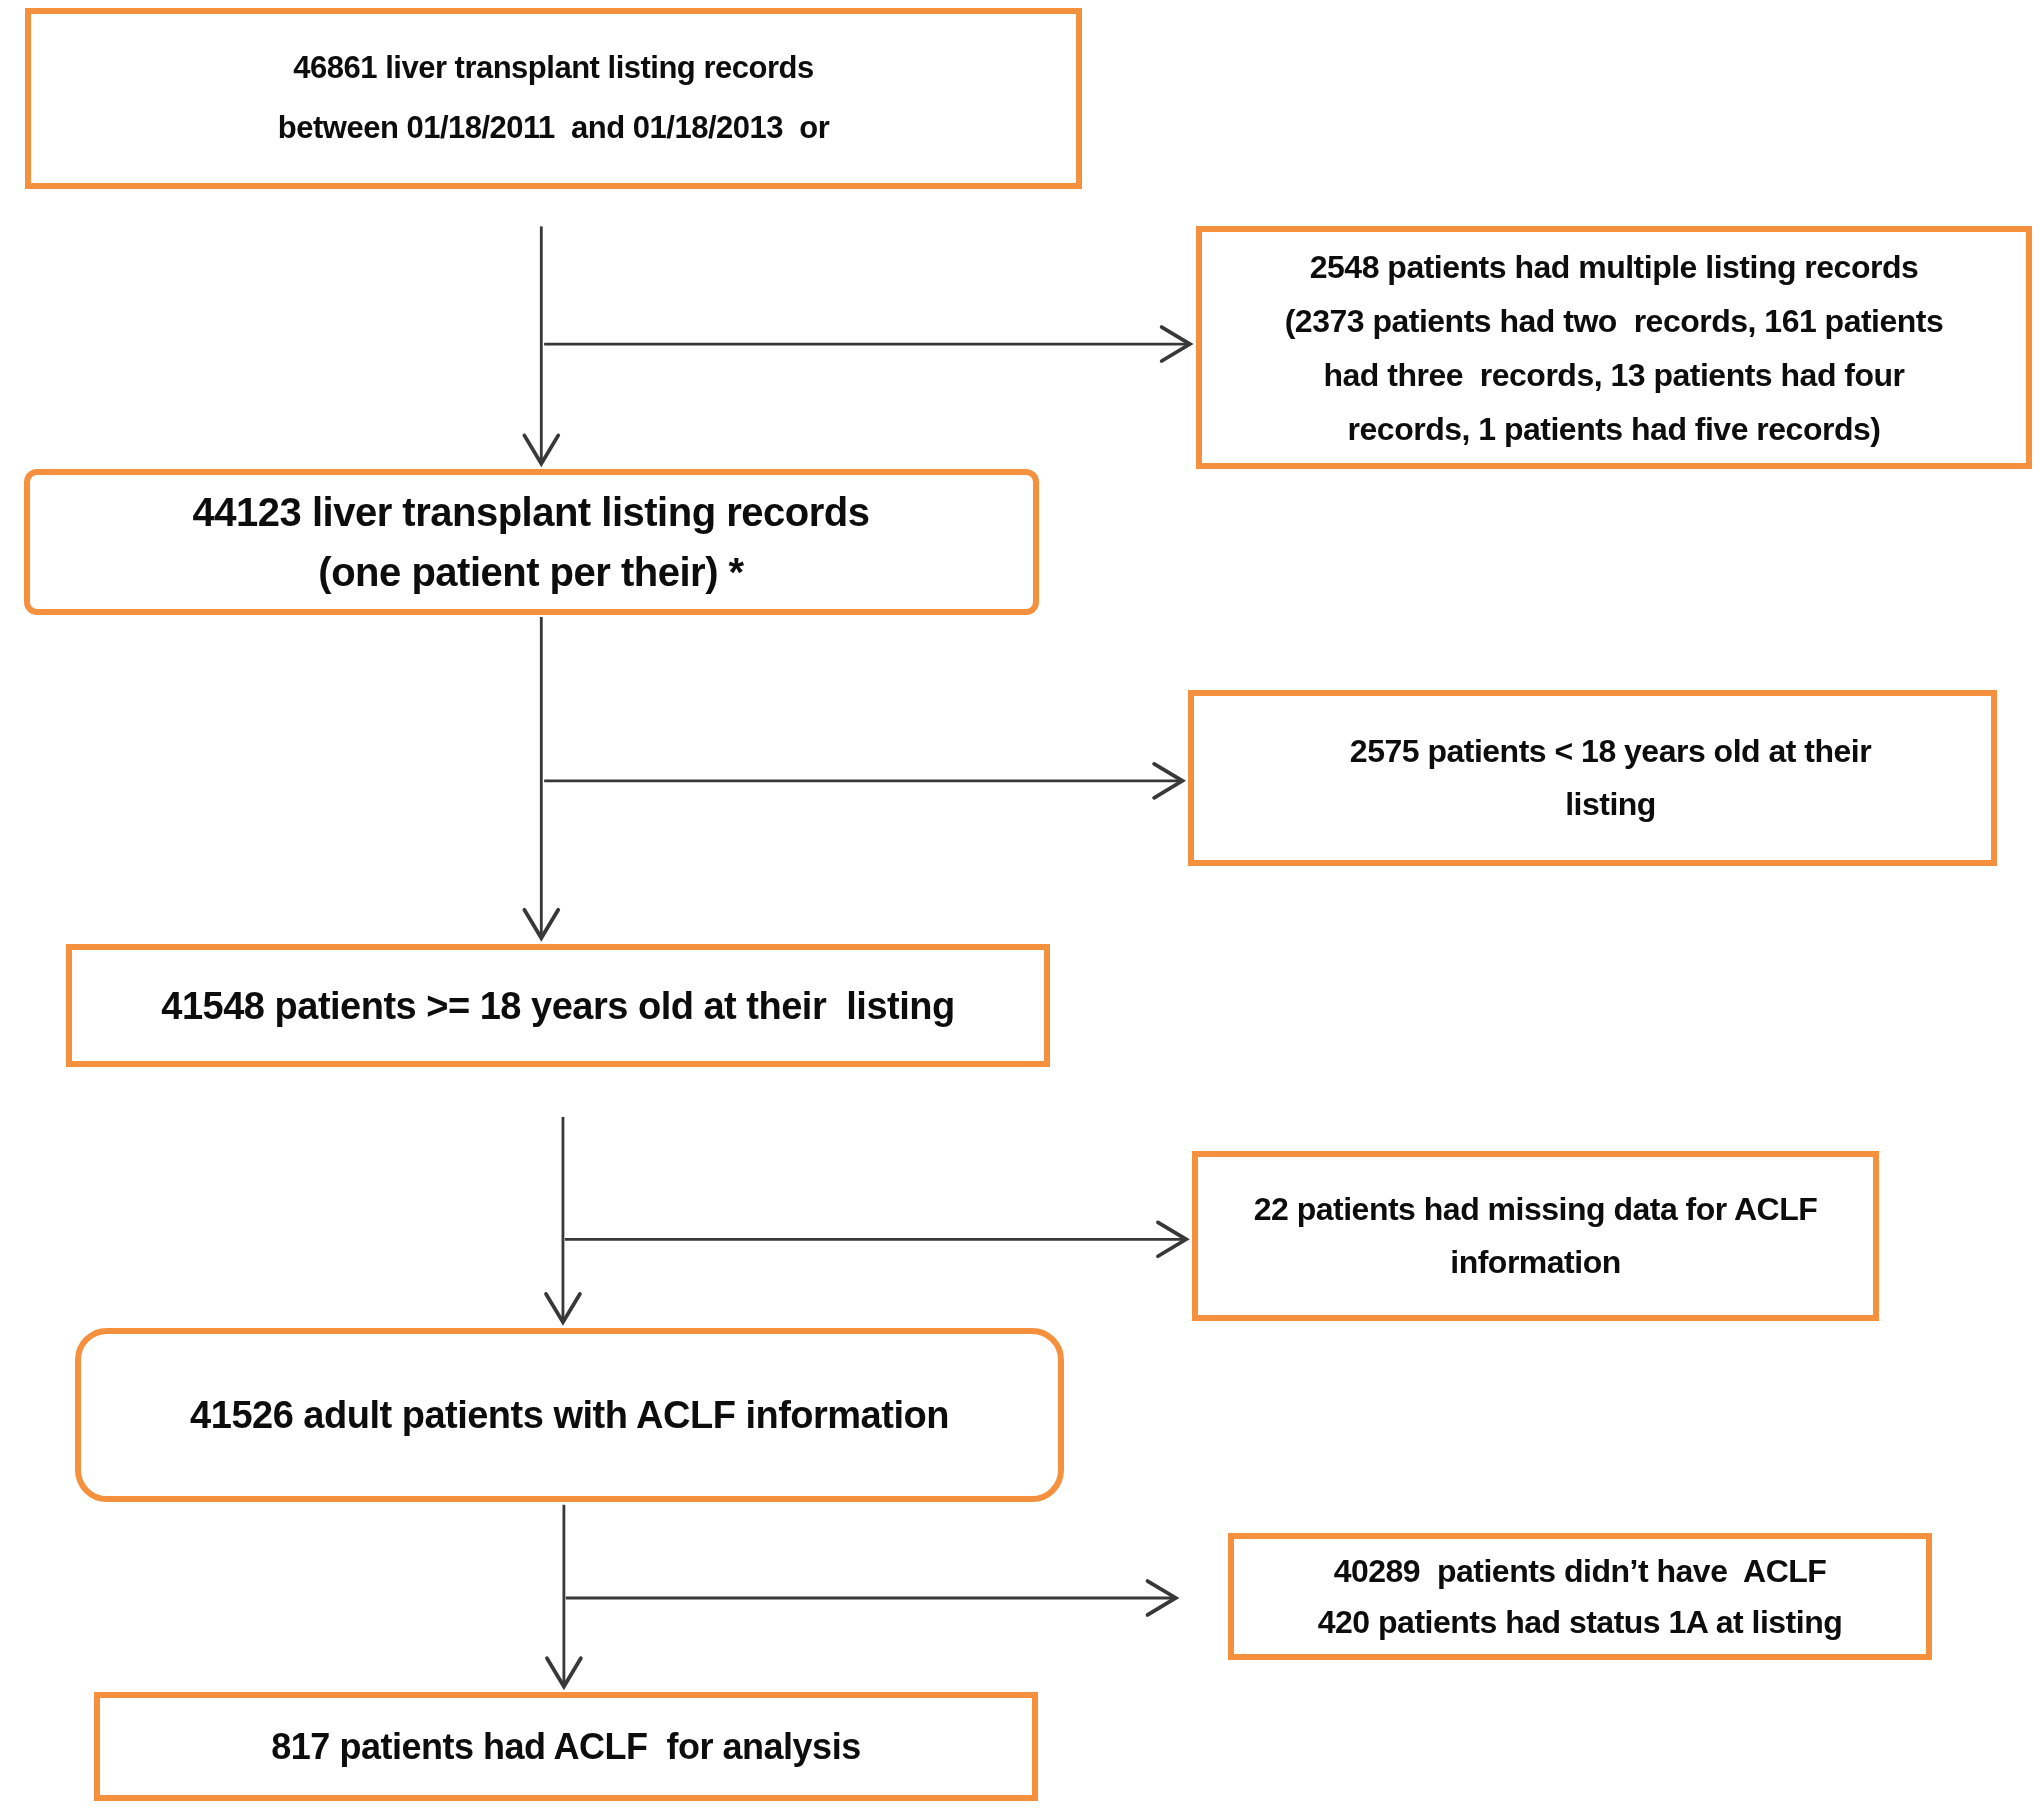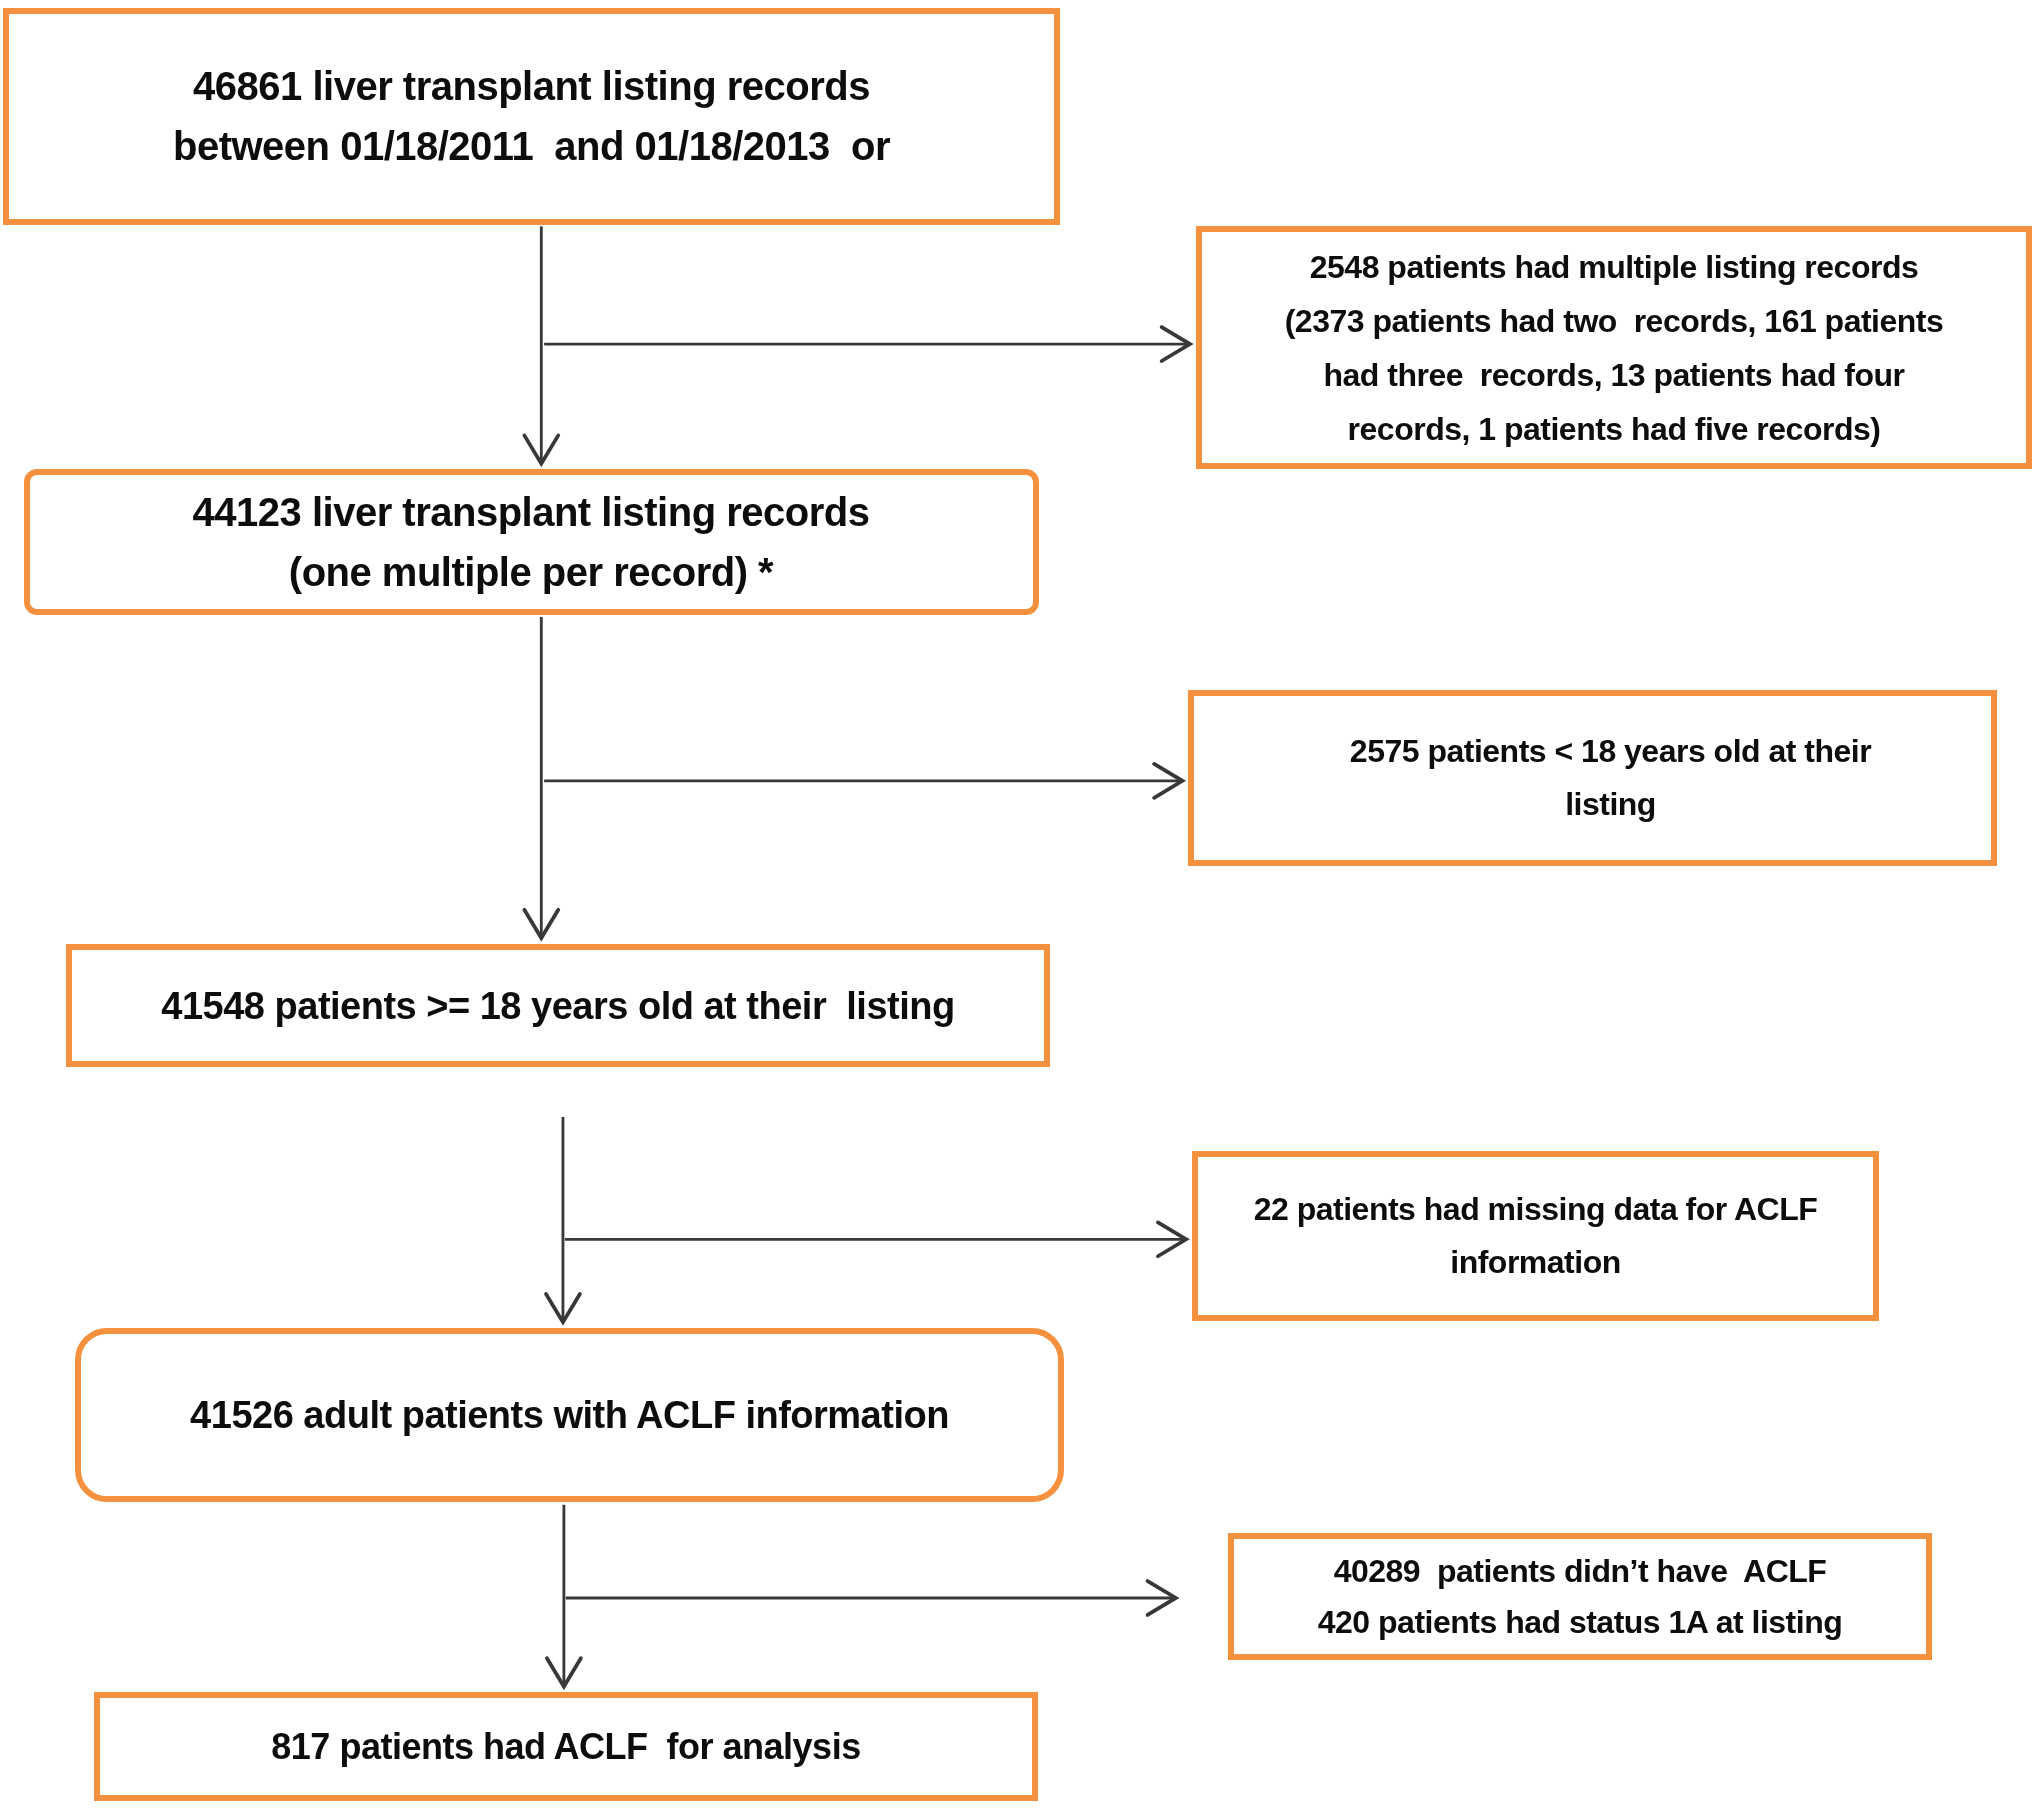--- a/index.html
+++ b/index.html
@@ -20,21 +20,21 @@
   #arrowhead path{stroke:var(--line);}
   .node{
     position:absolute;box-sizing:border-box;background:var(--bg);
     border:6.6px solid var(--accent);
     display:flex;flex-direction:column;align-items:center;justify-content:center;
     text-align:center;
   }
   .ln{white-space:pre;letter-spacing:-0.5px;}
 
   
-  .n-total   {left:3px;  top:7.5px;    width:1057px; height:217px; font-size:40px; line-height:60px;}
+  .n-total   {left:25px;  top:7.5px;    width:1057px; height:181px; font-size:31px; line-height:60px;}
   .n-unique  {left:23.5px;  top:469px;  width:1015px; height:146px; font-size:40px; line-height:60px;border-radius:13px;}
   .n-adult   {left:66px;  top:944px; width:984px; height:123px; font-size:38px; line-height:56px;}
   .n-aclfinfo{left:75px;  top:1328px; width:989px; height:174px; font-size:38px; line-height:56px; border-radius:32px;}
   .n-final   {left:94px; top:1692px; width:944px; height:109px; font-size:36px; line-height:49px;}
 
   
   .n-multi   {left:1196px; top:226px;  width:836px; height:243px; font-size:32px; line-height:54px;}
   .n-under18 {left:1188px; top:690px;  width:809px; height:176px; font-size:32px; line-height:53px;padding-left:36px;}
   .n-missing {left:1192px; top:1151px; width:687px; height:170px; font-size:32px; line-height:53px;}
   .n-noaclf  {left:1182px; top:1533px; width:704px; height:127px; font-size:32px; line-height:51px;margin-left:46px;}
@@ -64,21 +64,21 @@
     <line x1="601" y1="1697" x2="1249" y2="1697" marker-end="url(#arrowhead)"></line>
   </svg>
 
   <div class="node n-total">
     <div class="ln">46861 liver transplant listing records</div>
     <div class="ln">between 01/18/2011  and 01/18/2013  or</div>
   </div>
 
   <div class="node n-unique">
     <div class="ln">44123 liver transplant listing records</div>
-    <div class="ln">(one multiple per record) *</div>
+    <div class="ln">(one patient per their) *</div>
   </div>
 
   <div class="node n-adult">
     <div class="ln">41548 patients &gt;= 18 years old at their  listing</div>
   </div>
 
   <div class="node n-aclfinfo">
     <div class="ln">41526 adult patients with ACLF information</div>
   </div>
 

